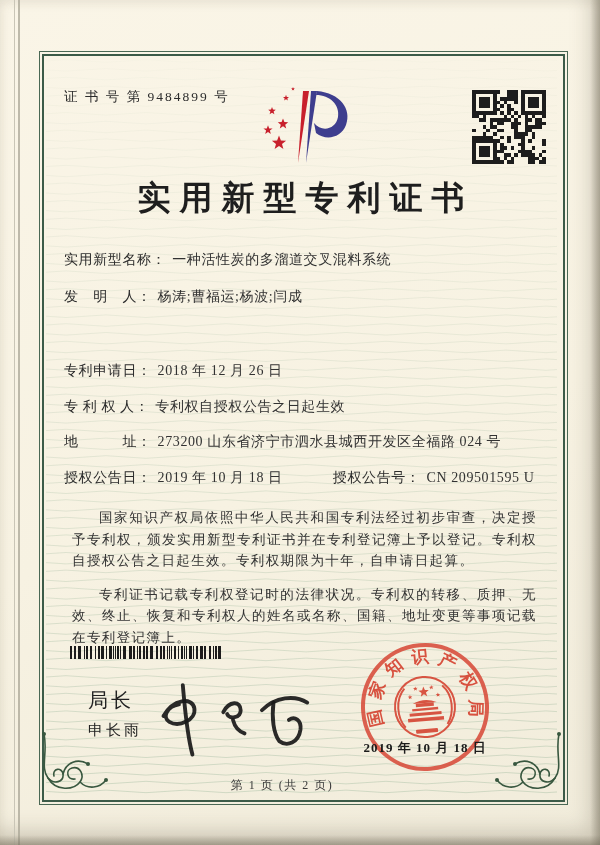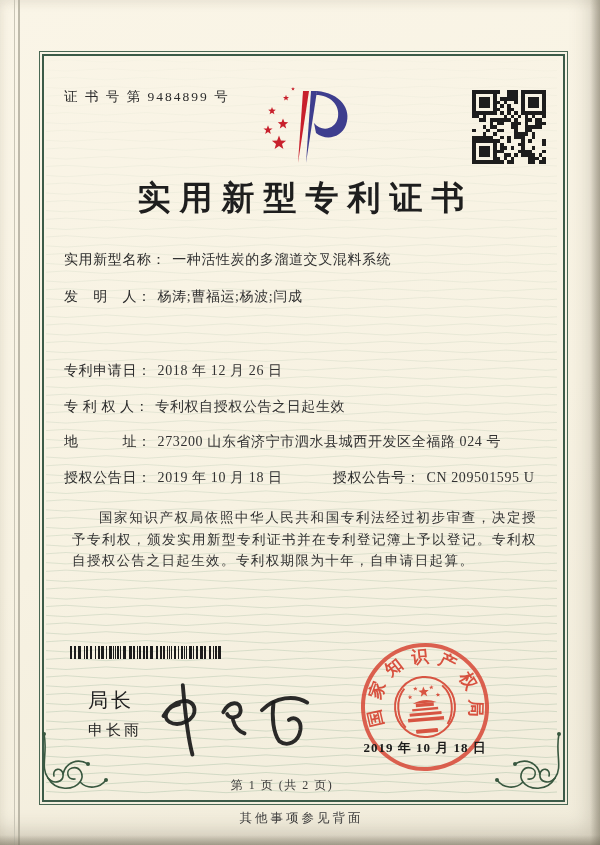--- a/index.html
+++ b/index.html
@@ -418,20 +418,21 @@
   <div class="row" style="top:433px">
     <span class="lbl">地　　　址：</span><span class="val">273200 山东省济宁市泗水县城西开发区全福路 024 号</span>
   </div>
   <div class="row" style="top:469px">
     <span class="lbl">授权公告日：</span><span class="val">2019 年 10 月 18 日</span>
     <span class="lbl grant2">授权公告号：</span><span class="val">CN 209501595 U</span>
   </div>
 
   <div class="body">
     <p>国家知识产权局依照中华人民共和国专利法经过初步审查，决定授予专利权，颁发实用新型专利证书并在专利登记簿上予以登记。专利权自授权公告之日起生效。专利权期限为十年，自申请日起算。</p>
+    <p>专利证书记载专利权登记时的法律状况。专利权的转移、质押、无效、终止、恢复和专利权人的姓名或名称、国籍、地址变更等事项记载在专利登记簿上。</p>
   </div>
 
   <svg id="barcode" class="barcode" viewBox="0 0 153 13" preserveAspectRatio="none">
       <rect x="0" y="0" width="2" height="13"></rect>
       <rect x="4" y="0" width="2" height="13"></rect>
       <rect x="8" y="0" width="3" height="13"></rect>
       <rect x="14" y="0" width="1" height="13"></rect>
       <rect x="16" y="0" width="2" height="13"></rect>
       <rect x="20" y="0" width="2" height="13"></rect>
       <rect x="25" y="0" width="1" height="13"></rect>
@@ -527,19 +528,18 @@
     <path d="M8 10 C12 28 4 44 12 54 C18 61 28 58 27 50 C26 43 16 44 18 52"></path>
     <path d="M12 54 C20 68 38 66 44 58 C49 51 44 42 36 44 C29 46 31 56 39 55"></path>
     <path d="M44 58 C52 66 64 64 70 56"></path>
     <path d="M27 50 C30 38 42 34 52 40"></path>
     <circle cx="52" cy="40" r="2"></circle>
     <circle cx="70" cy="56" r="2"></circle>
     <circle cx="8" cy="10" r="2"></circle>
   </svg>
 
   <div class="pagenum">第 1 页 (共 2 页)</div>
-  <div class="backnote">其他事项参见背面</div>
 
   <div class="edge-l1"></div>
   <div class="edge-l2"></div>
   <div class="edge-r"></div>
   <div class="edge-b"></div>
 </div>
 
 </body></html>

